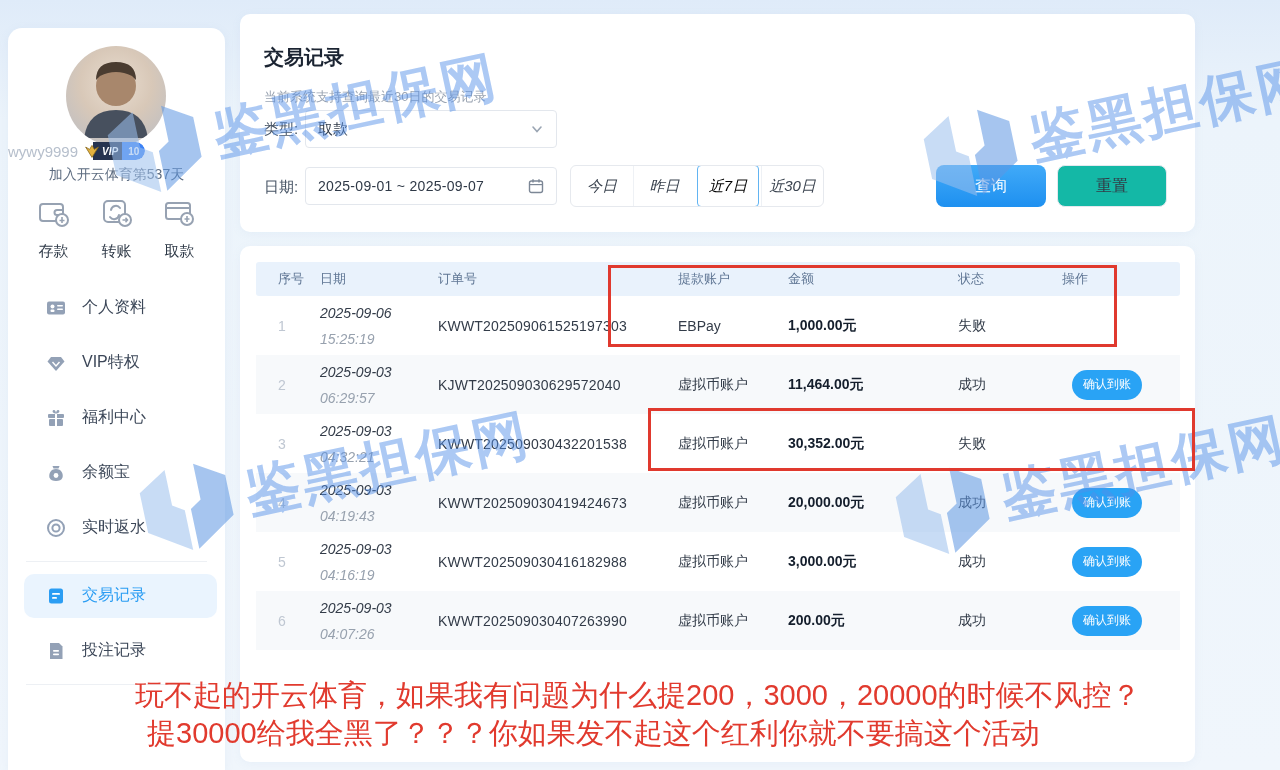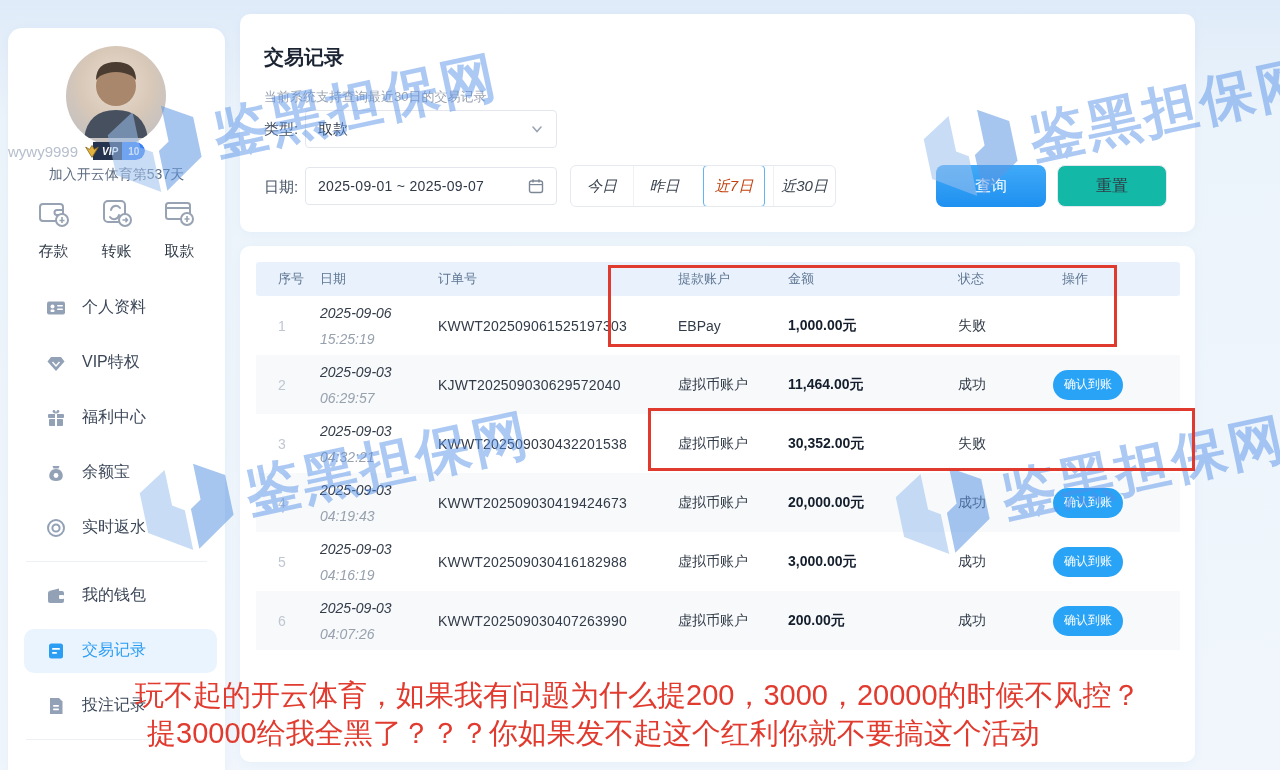--- a/index.html
+++ b/index.html
@@ -47,21 +47,21 @@
     border-radius:4px; background:#fff; display:flex; align-items:center; padding:0 12px; cursor:pointer; }
   .select-value { font-size:15px; color:#2f3947; flex:1; }
   .date-box { position:absolute; left:65px; top:153px; width:252px; height:38px; border:1px solid #e3e7ed;
     border-radius:4px; background:#fff; display:flex; align-items:center; padding:0 12px; cursor:pointer; }
   .date-value { font-size:14px; color:#2f3947; flex:1; letter-spacing:.3px; }
   .seg-group { position:absolute; left:330px; top:151px; height:42px; display:flex; align-items:stretch;
     border:1px solid #e6e9ee; border-radius:6px; background:#fff; overflow:hidden; }
   .seg { width:62px; display:flex; align-items:center; justify-content:center; font-size:15px; color:#39424e;
     cursor:pointer; border-left:1px solid #eef1f5;font-style:italic; }
   .seg:first-child { border-left:none; }
-  .seg.selected { border:1px solid #62b4f2; border-radius:4px; color:#c2410c; margin:-1px 8px; }
+  .seg.selected { border:1px solid #62b4f2; border-radius:4px; color:#000000; margin:-1px 2px; }
   .btn { position:absolute; top:151px; width:110px; height:42px; border-radius:8px; font-size:16px;
     display:flex; align-items:center; justify-content:center; cursor:pointer; border:none; }
   .btn-search { left:696px; background:linear-gradient(180deg,#41aaf8,#1e90f0); color:#fff; }
   .btn-reset { left:817px; background:#14b8a6; border:1px solid #e4e8ee; color:#333b46; }
 
   
   #table-card { position:absolute; left:240px; top:246px; width:955px; height:516px;
     background:#fff; border-radius:10px; box-shadow:0 2px 10px rgba(140,165,200,.08); }
   .t-inner { position:absolute; left:16px; top:16px; width:924px; }
   .t-head { position:relative; height:34px; background:#e9f2fc; border-radius:3px; }
@@ -70,21 +70,21 @@
   .t-row.alt { background:#f7f9fb; }
   .c { position:absolute; top:50%; transform:translateY(-50%); }
   .cno { left:22px; font-size:14px; color:#bfc7d2; }
   .cdate { left:64px; display:flex; flex-direction:column; gap:10px;font-style:italic; }
   .cdate .d1 { font-size:14px; color:#333c49; }
   .cdate .d2 { font-size:14px; color:#97a1ae; }
   .corder { left:182px; font-size:14px; color:#333c49; letter-spacing:.2px; }
   .caccount { left:422px; font-size:14px; color:#333c49; }
   .camount { left:532px; font-size:14px; font-weight:bold; color:#141e2c; }
   .cstatus { left:702px; font-size:14px; color:#333c49; }
-  .caction { left:797px; width:70px; height:30px; border-radius:15px; border:none; cursor:pointer;
+  .caction { left:816px; width:70px; height:30px; border-radius:15px; border:none; cursor:pointer;
     background:#29a3f5; color:#fff; font-size:12px; }
   .col0{left:22px}.col1{left:64px}.col2{left:182px}.col3{left:422px}.col4{left:532px}.col5{left:702px}.col6{left:806px}
 
   
   .red-box { position:absolute; border:3px solid #e0392e; z-index:60; pointer-events:none; }
   #red-box-1 { left:608px; top:265px; width:509px; height:82px; }
   #red-box-2 { left:648px; top:408px; width:547px; height:63px; }
   .red-note { position:absolute; left:135px; z-index:70; font-size:29px; color:#e13a2e; white-space:nowrap; }
   #red-note-1 { top:676px; }
   #red-note-2 { top:714px;margin-left:12px; }
@@ -186,28 +186,20 @@
                    <span class="m-label">余额宝</span>
       </div>
       <div class="m-item">
         <span class="m-ico"><svg viewBox="0 0 20 20">
             <circle cx="10" cy="10" r="8" fill="none" stroke="#93a1b6" stroke-width="2"></circle>
             <circle cx="10" cy="10" r="3.6" fill="none" stroke="#93a1b6" stroke-width="2"></circle>
           </svg></span>
                    <span class="m-label">实时返水</span>
       </div>
       <div class="s-divider"></div>
-      <div class="m-item">
-        <span class="m-ico"><svg viewBox="0 0 20 20">
-            <path d="M3 5 L13 2.5 V5.5 Z" fill="#93a1b6"></path>
-            <rect x="2" y="5" width="16" height="12" rx="2" fill="#93a1b6"></rect>
-            <rect x="13" y="9" width="5" height="4" rx="1" fill="#fff"></rect>
-          </svg></span>
-                   <span class="m-label">我的钱包</span>
-      </div>
       <div class="m-item active">
         <span class="m-ico"><svg viewBox="0 0 20 20">
             <rect x="3" y="2.5" width="14" height="15" rx="2.5" fill="#2b9df3"></rect>
             <rect x="6" y="7" width="8" height="1.8" rx=".9" fill="#fff"></rect>
             <rect x="6" y="11" width="5" height="1.8" rx=".9" fill="#fff"></rect>
           </svg></span>
                    <span class="m-label">交易记录</span>
       </div>
       <div class="m-item">
         <span class="m-ico"><svg viewBox="0 0 20 20">

